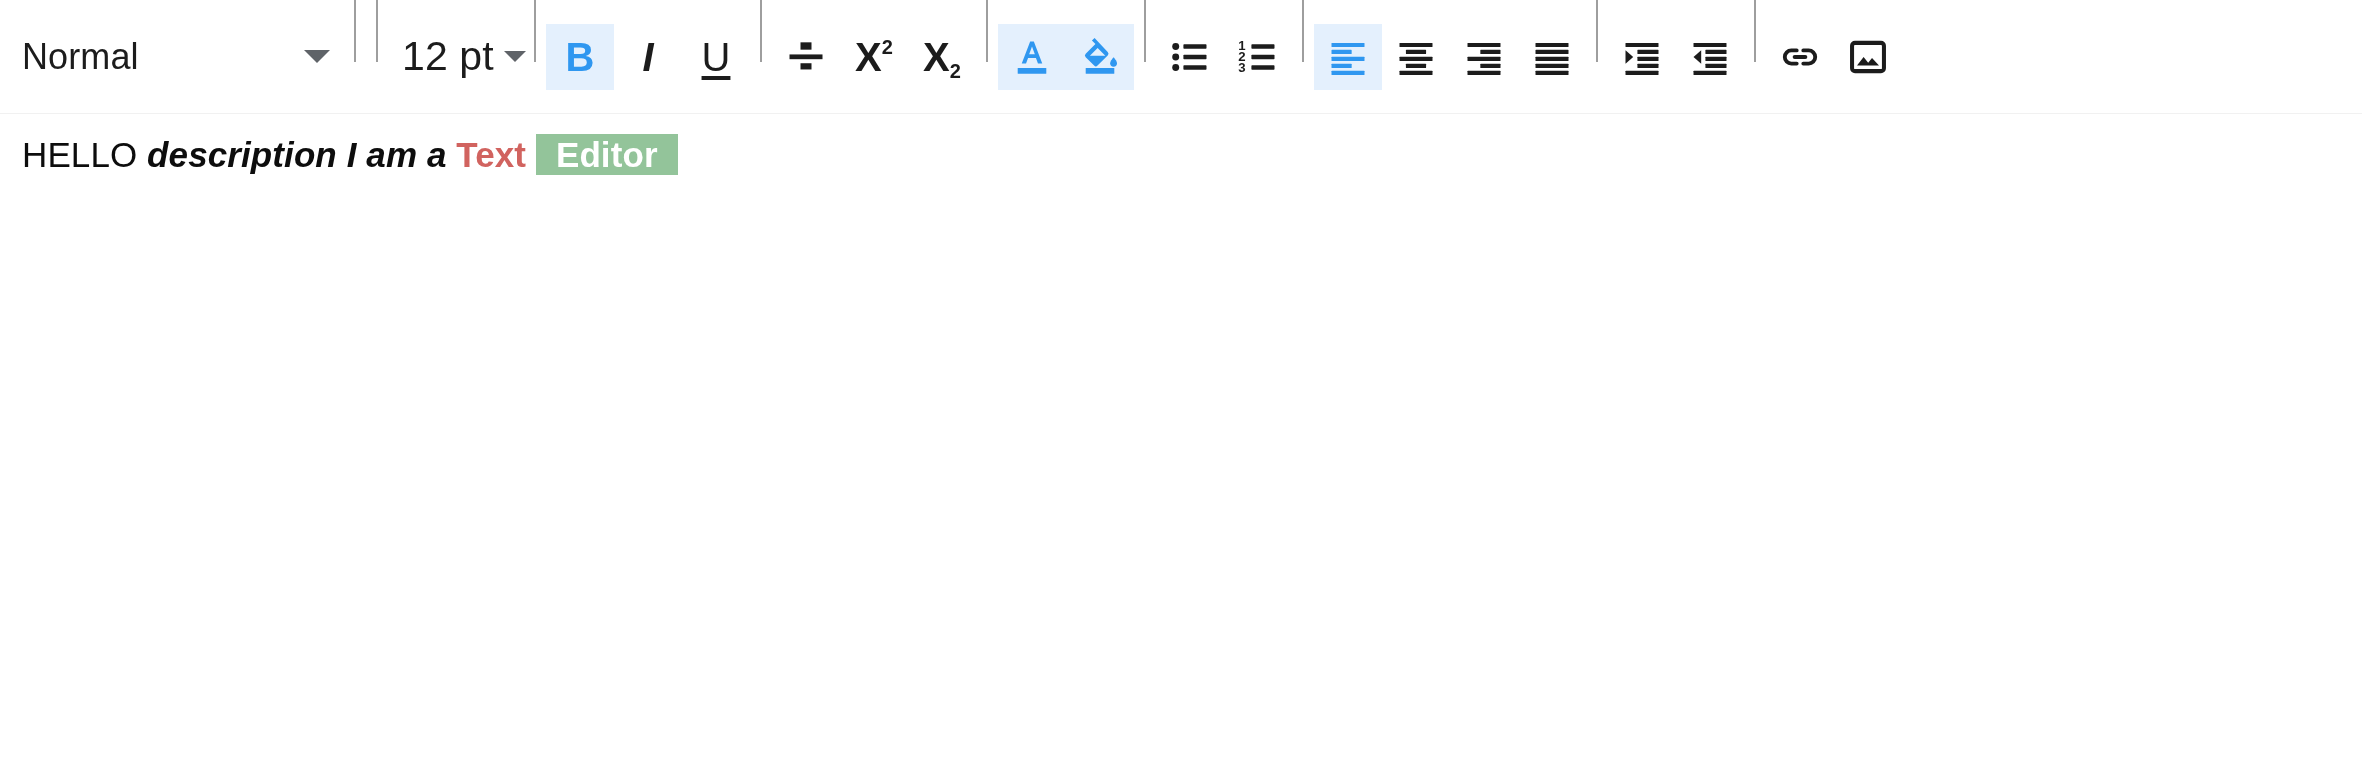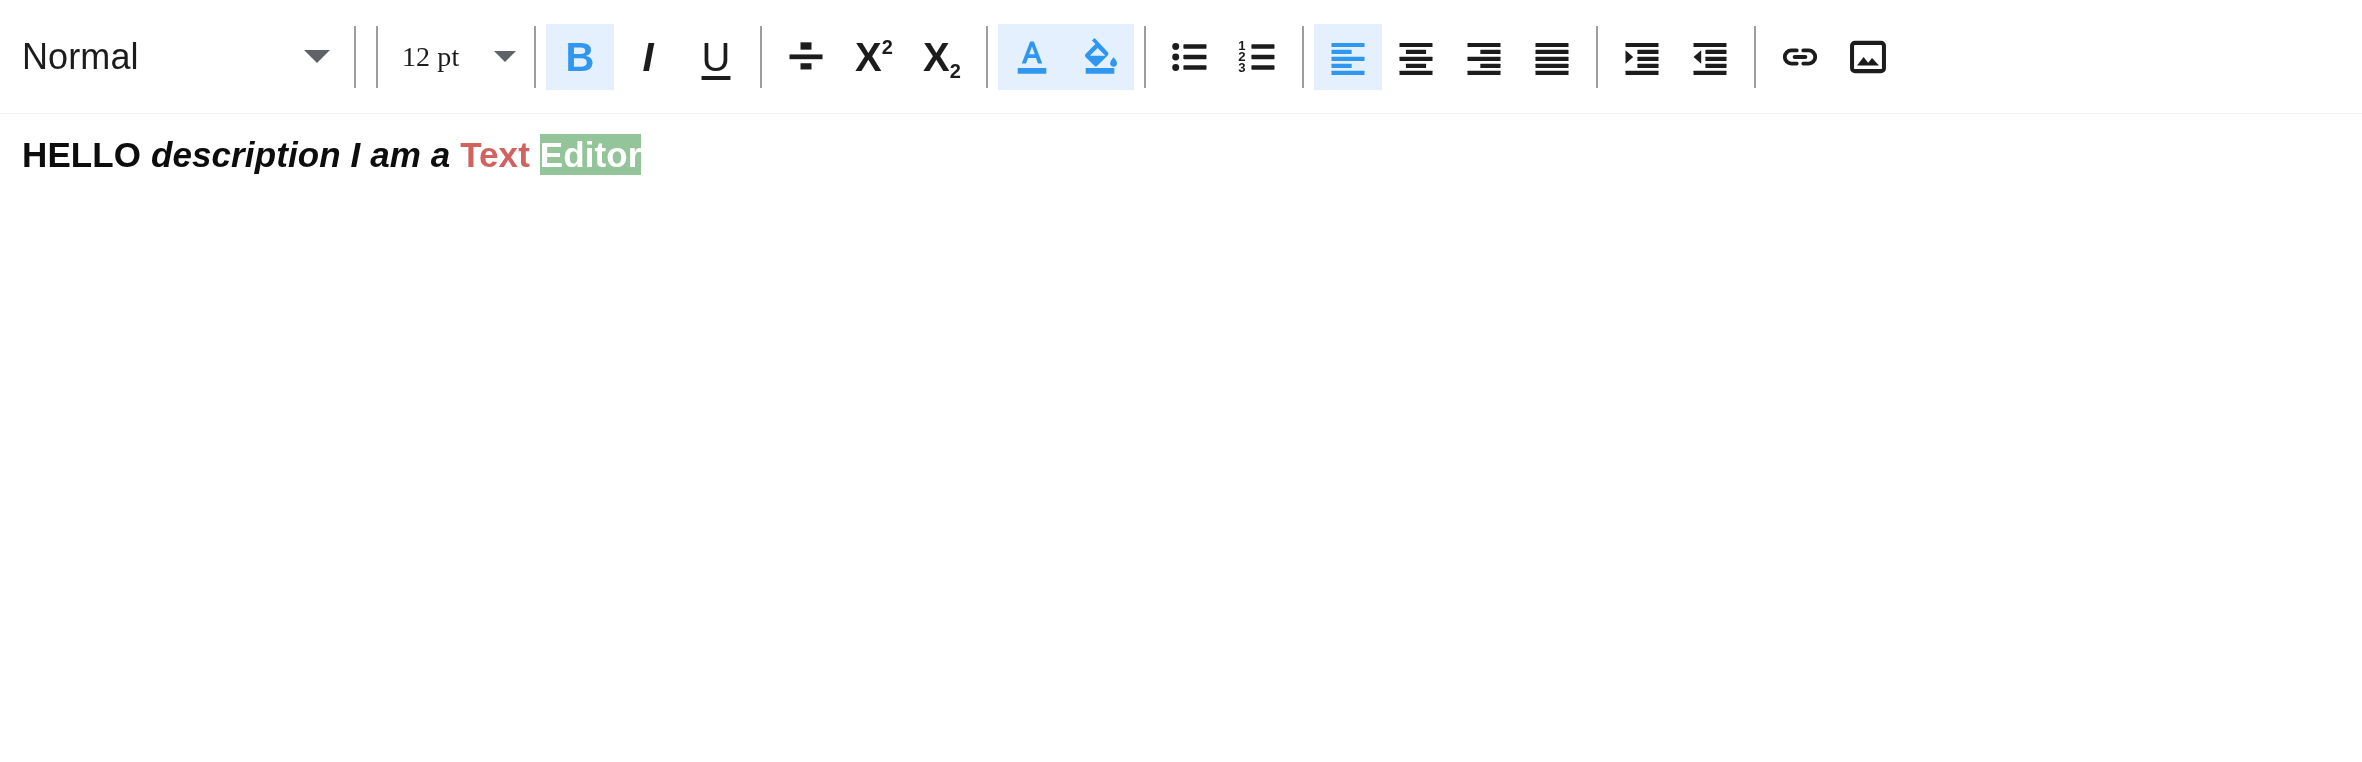--- a/index.html
+++ b/index.html
@@ -12,21 +12,20 @@
   }
   body {
     width: 2362px;
     height: 762px;
     overflow: hidden;
   }
 
   
   .toolbar {
     display: flex;
-    align-items: center;
     height: 113px;
     padding: 0 0 0 4px;
     background: #ffffff;
     white-space: nowrap;
   }
 
   .tb-group {
     display: flex;
     align-items: center;
     height: 100%;
@@ -53,21 +52,21 @@
   .dd-font   { width: 340px; padding: 0 14px 0 18px; }
   .dd-size   { width: 136px; padding: 0 8px 0 14px; }
 
   .dd-label {
     font-size: 36px;
     color: #1c1c1c;
     font-weight: 400;
     letter-spacing: .1px;
     line-height: 1;
   }
-  .dd-size .dd-label { font-size: 28px; font-family: Liberation Serif, serif; }
+  .dd-size .dd-label { font-size: 41px; }
 
   .caret {
     width: 0; height: 0;
     border-left: 13px solid transparent;
     border-right: 13px solid transparent;
     border-top: 13px solid #5f6368;
     flex: 0 0 auto;
     margin-left: 10px;
   }
   .dd-size .caret {
@@ -133,24 +132,24 @@
     outline: none;
   }
   .doc-line {
     font-size: 35px;
     line-height: 1.18;
     color: #0d0d0d;
     letter-spacing: .1px;
     white-space: pre-wrap;
     word-break: break-word;
   }
-  .run-plain  { font-weight: 700; }
+  .run-plain  { font-weight: 400; }
   .run-bold   { font-weight: 700; font-style: italic; }
   .run-red    { font-weight: 700; margin-top: 6px; }
-  .run-hl     { font-weight: 700; padding: 1px 0; }
+  .run-hl     { font-weight: 700; padding: 1px 20px; }
 </style>
 </head>
 <body>
 
 <div class="toolbar">
 
   <div class="tb-group">
     <div class="dropdown dd-picker">
       <span class="dd-label">Normal</span>
       <span class="caret"></span>

